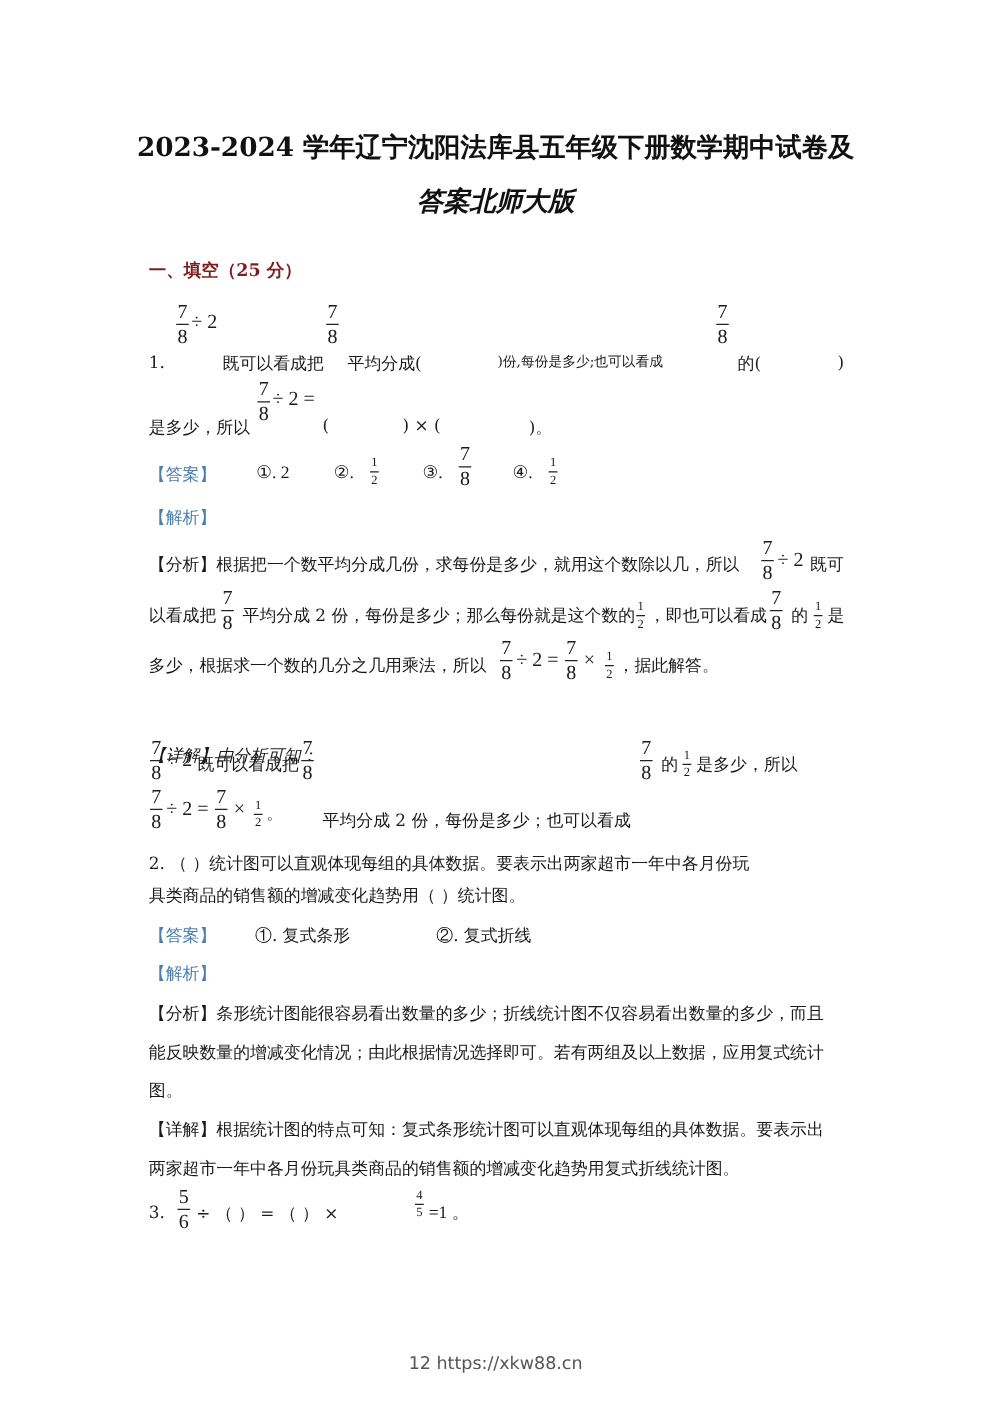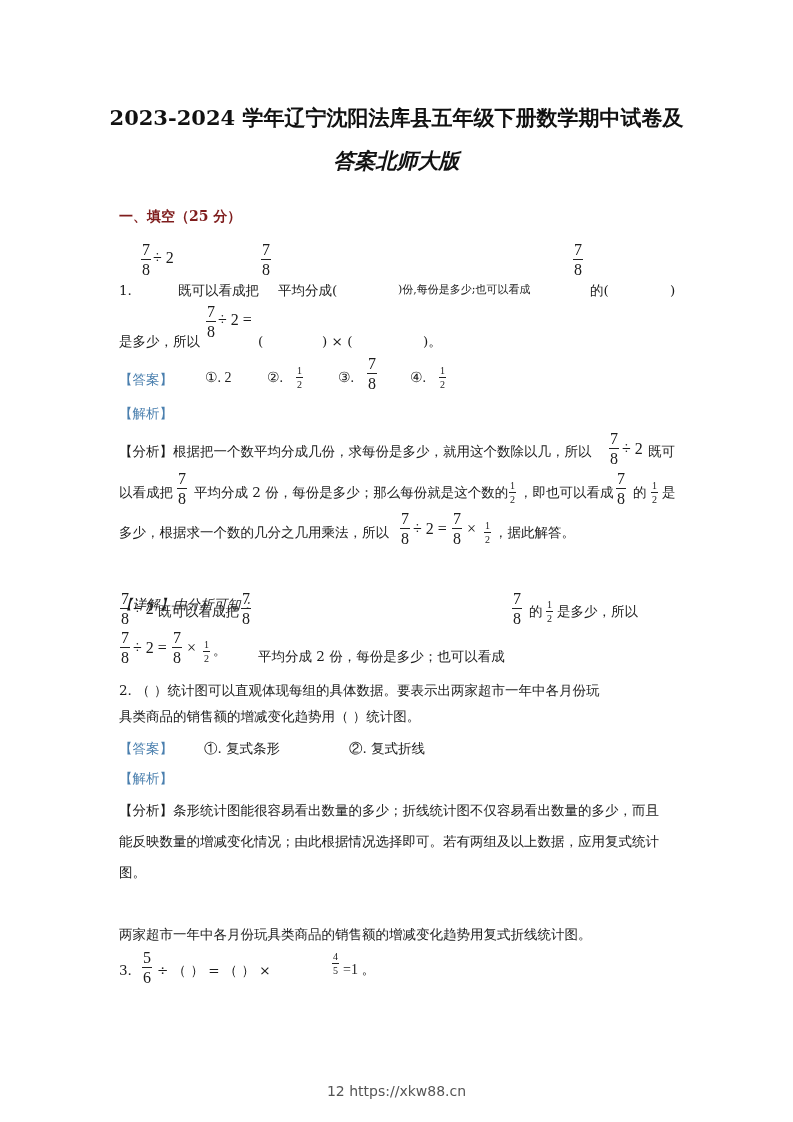--- a/index.html
+++ b/index.html
@@ -231,20 +231,23 @@
   <div class="abs tag" style="left:119px; top:740px; font-size:13.5px;">【答案】</div>
   <div class="abs" style="left:204px; top:740px; font-size:13.5px;">①. 复式条形</div>
   <div class="abs" style="left:315px; top:740px; font-size:13.5px;margin-left:34px;">②. 复式折线</div>
   <div class="abs tag" style="left:119px; top:770px; font-size:13.5px;">【解析】</div>
 
   <div class="abs" style="left:119px; top:802px; font-size:13.5px;">
     <span>【分析】</span><span>条形统计图能很容易看出数量的多少；折线统计图不仅容易看出数量的多少，而且</span>
   </div>
   <div class="abs" style="left:119px; top:833px; font-size:13.5px;">能反映数量的增减变化情况；由此根据情况选择即可。若有两组及以上数据，应用复式统计</div>
   <div class="abs" style="left:119px; top:864px; font-size:13.5px;">图。</div>
+  <div class="abs" style="left:119px; top:895px; font-size:13.5px;">
+    <span>【详解】</span><span>根据统计图的特点可知：复式条形统计图可以直观体现每组的具体数据。要表示出</span>
+  </div>
   <div class="abs" style="left:119px; top:926px; font-size:13.5px;">两家超市一年中各月份玩具类商品的销售额的增减变化趋势用复式折线统计图。</div>
 
   <div class="abs" style="left:119px; top:962px; font-size:13.5px;">3.</div>
   <div class="abs" style="left:141px; top:950px;">
     <span class="frac">
         <span class="n">5</span>
         <span class="d">6</span>
       </span>
   </div>
   <div class="abs" style="left:157px; top:962px; font-size:13.5px;">÷ （          ） = （          ） ×</div>

